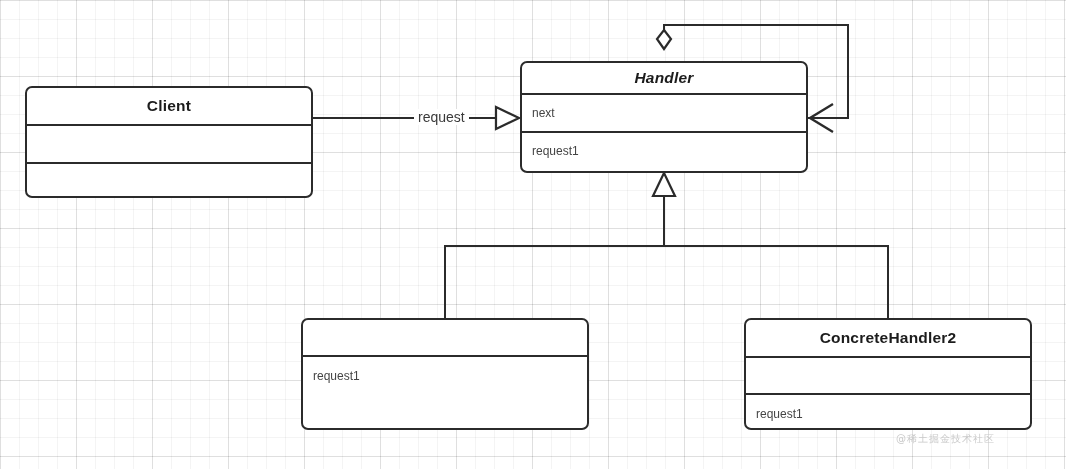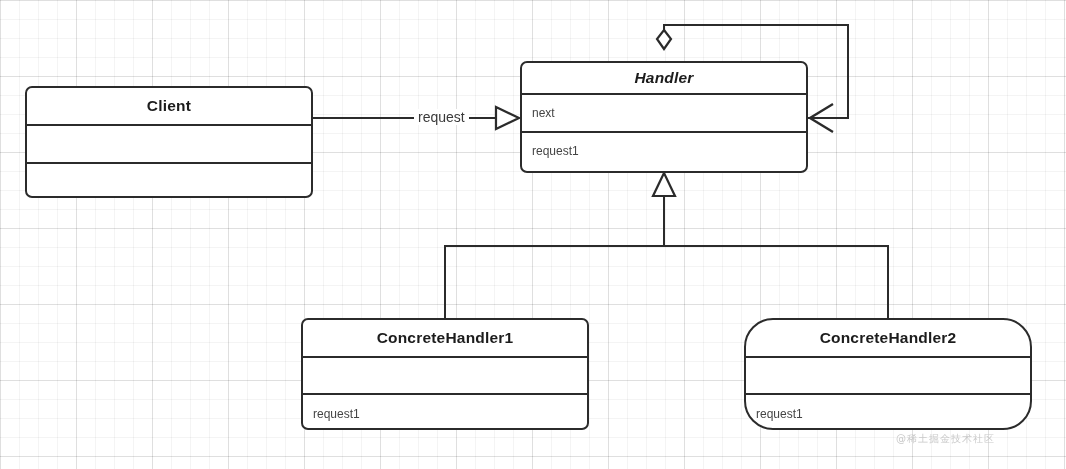--- a/index.html
+++ b/index.html
@@ -148,26 +148,25 @@
     <div class="uml-compartment" style="height:36px;"></div>
   </div>
 
   <div class="uml-class" style="left:520px; top:61px; width:288px; height:112px;">
     <div class="uml-title abstract" style="height:32px;">Handler</div>
     <div class="uml-compartment divided" style="height:38px;">next</div>
     <div class="uml-compartment" style="height:36px;">request1</div>
   </div>
 
   <div class="uml-class" style="left:301px; top:318px; width:288px; height:112px;">
-    <div class="uml-title" style="height:38px;">ConcreteHandler1</div>
     <div class="uml-compartment divided" style="height:37px;"></div>
     <div class="uml-compartment" style="height:37px;">request1</div>
   </div>
 
-  <div class="uml-class" style="left:744px; top:318px; width:288px; height:112px;border-radius:29px;">
+  <div class="uml-class" style="left:744px; top:318px; width:288px; height:112px;">
     <div class="uml-title" style="height:38px;">ConcreteHandler2</div>
     <div class="uml-compartment divided" style="height:37px;"></div>
     <div class="uml-compartment" style="height:37px;">request1</div>
   </div>
 
   <div class="watermark" style="left:896px; top:432px;">@稀土掘金技术社区</div>
 
 </div>
 
 </body></html>

